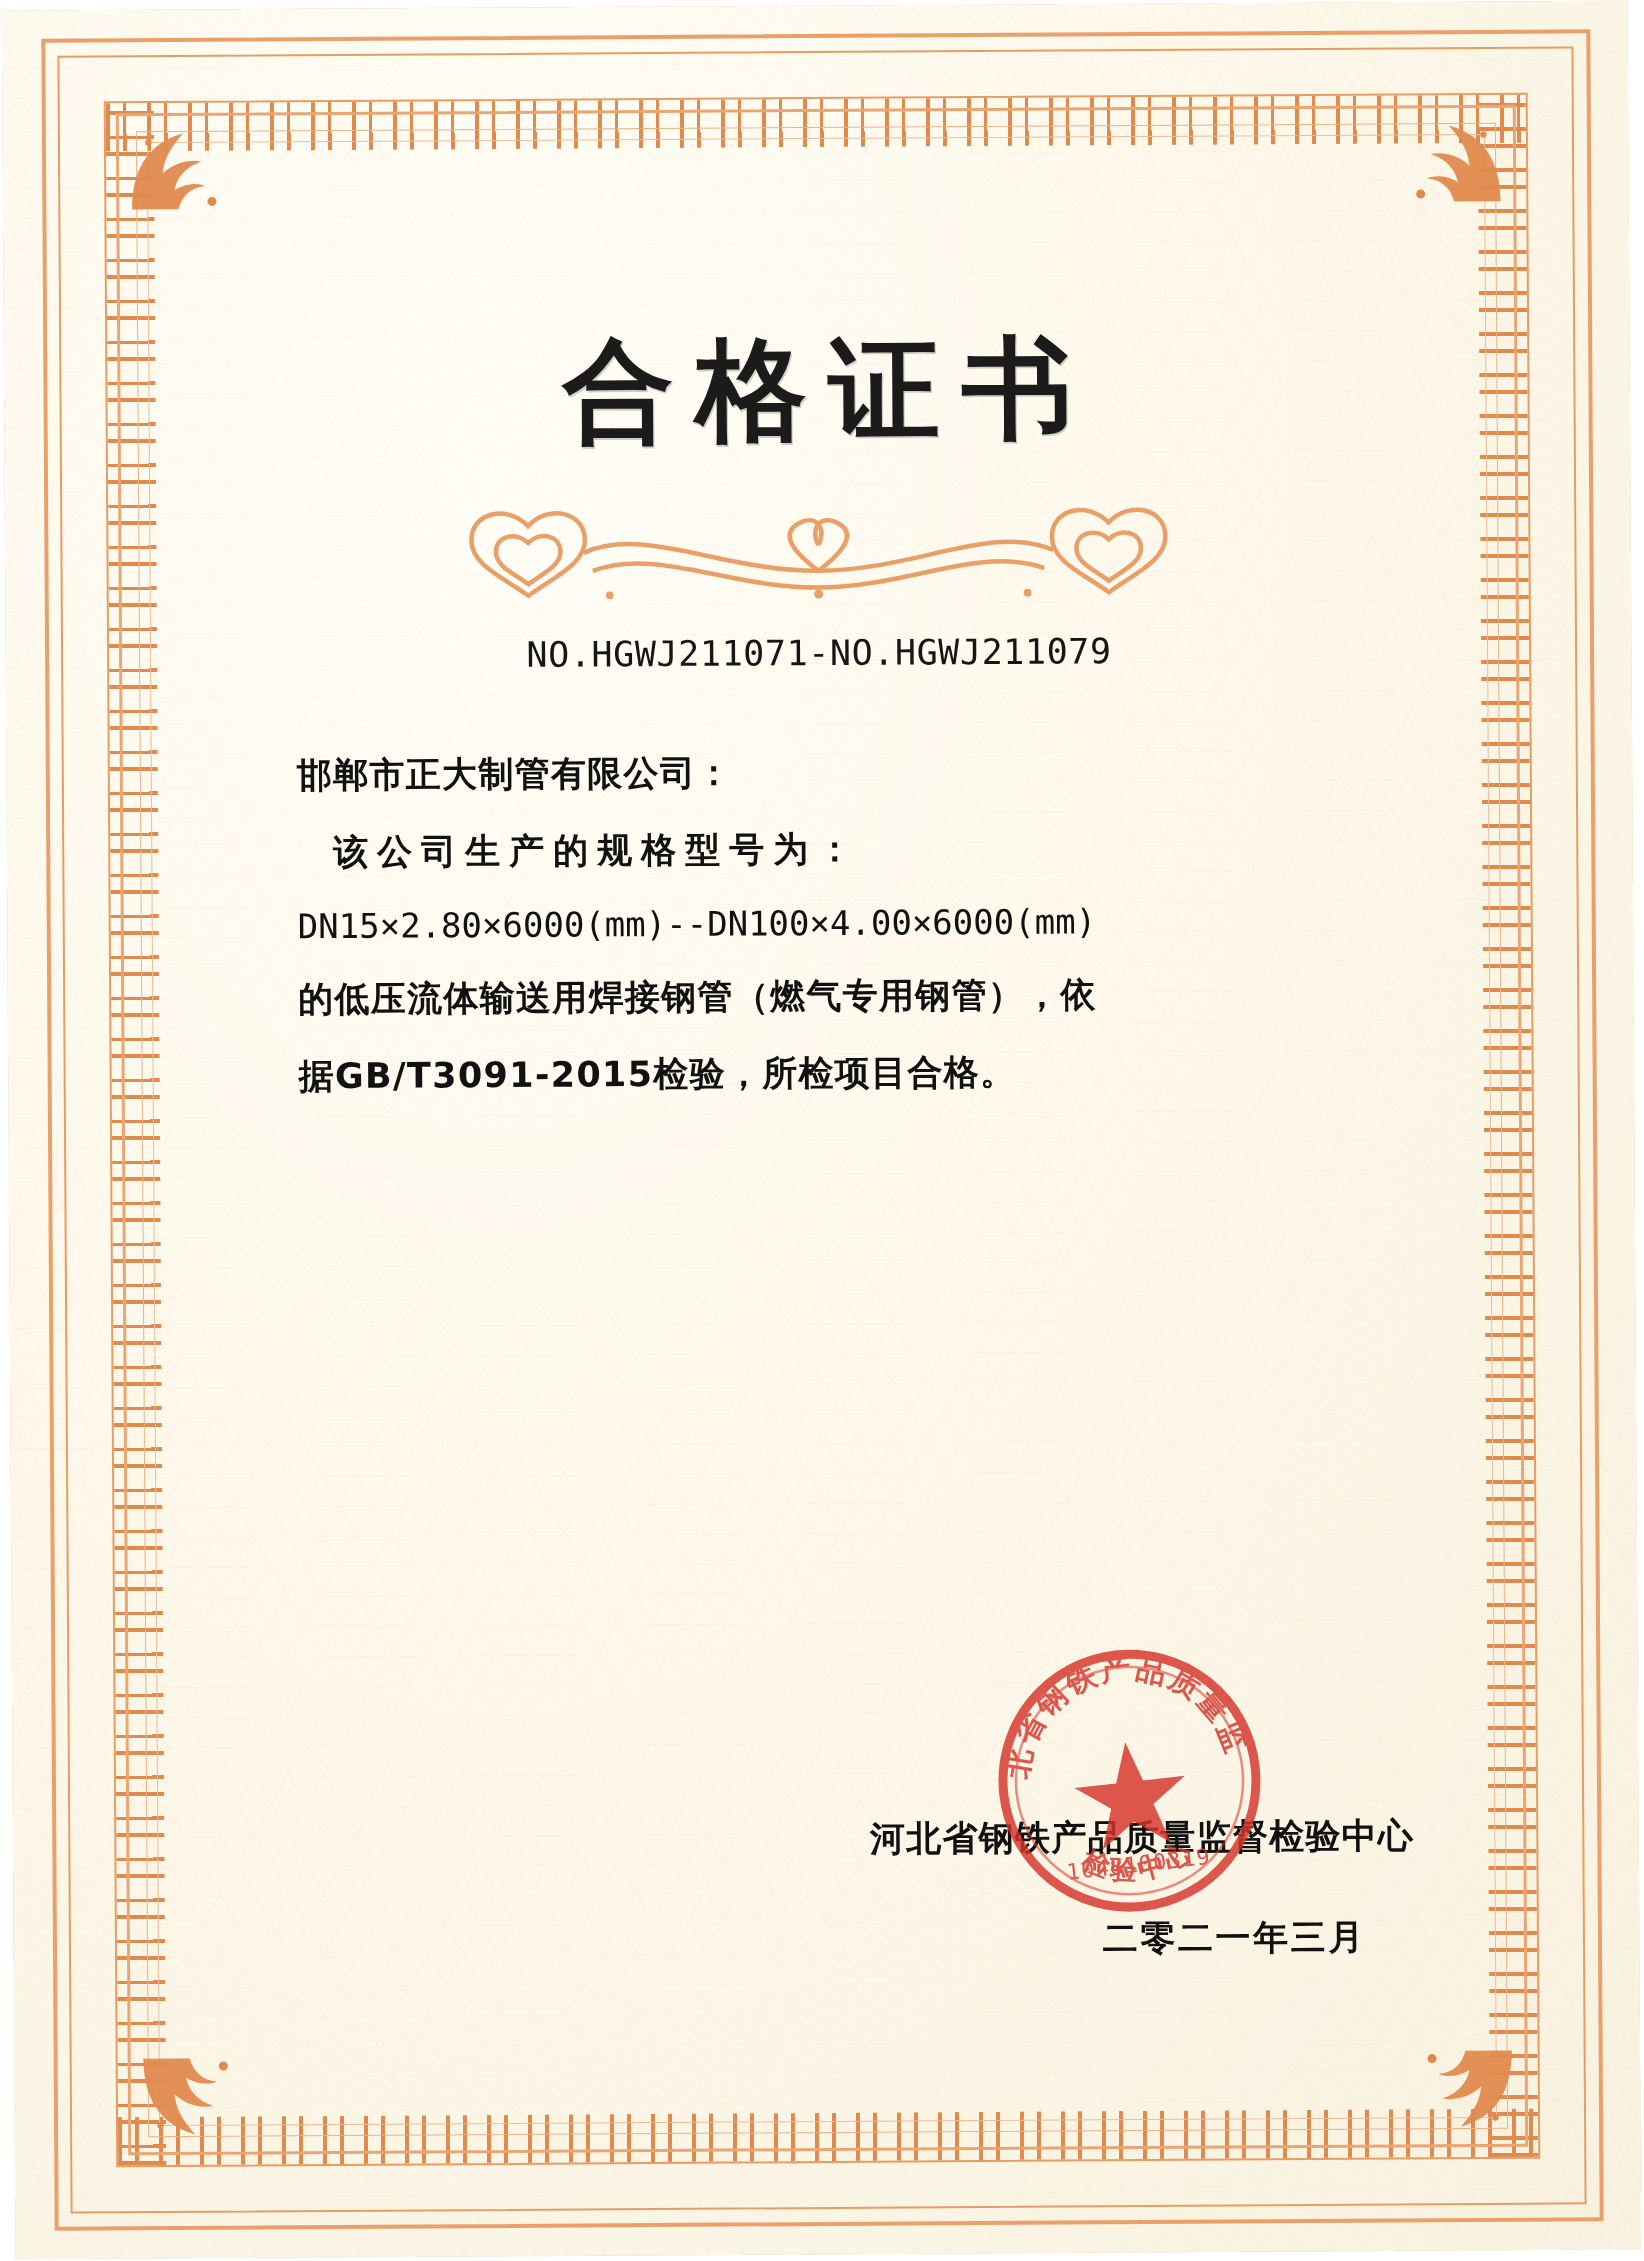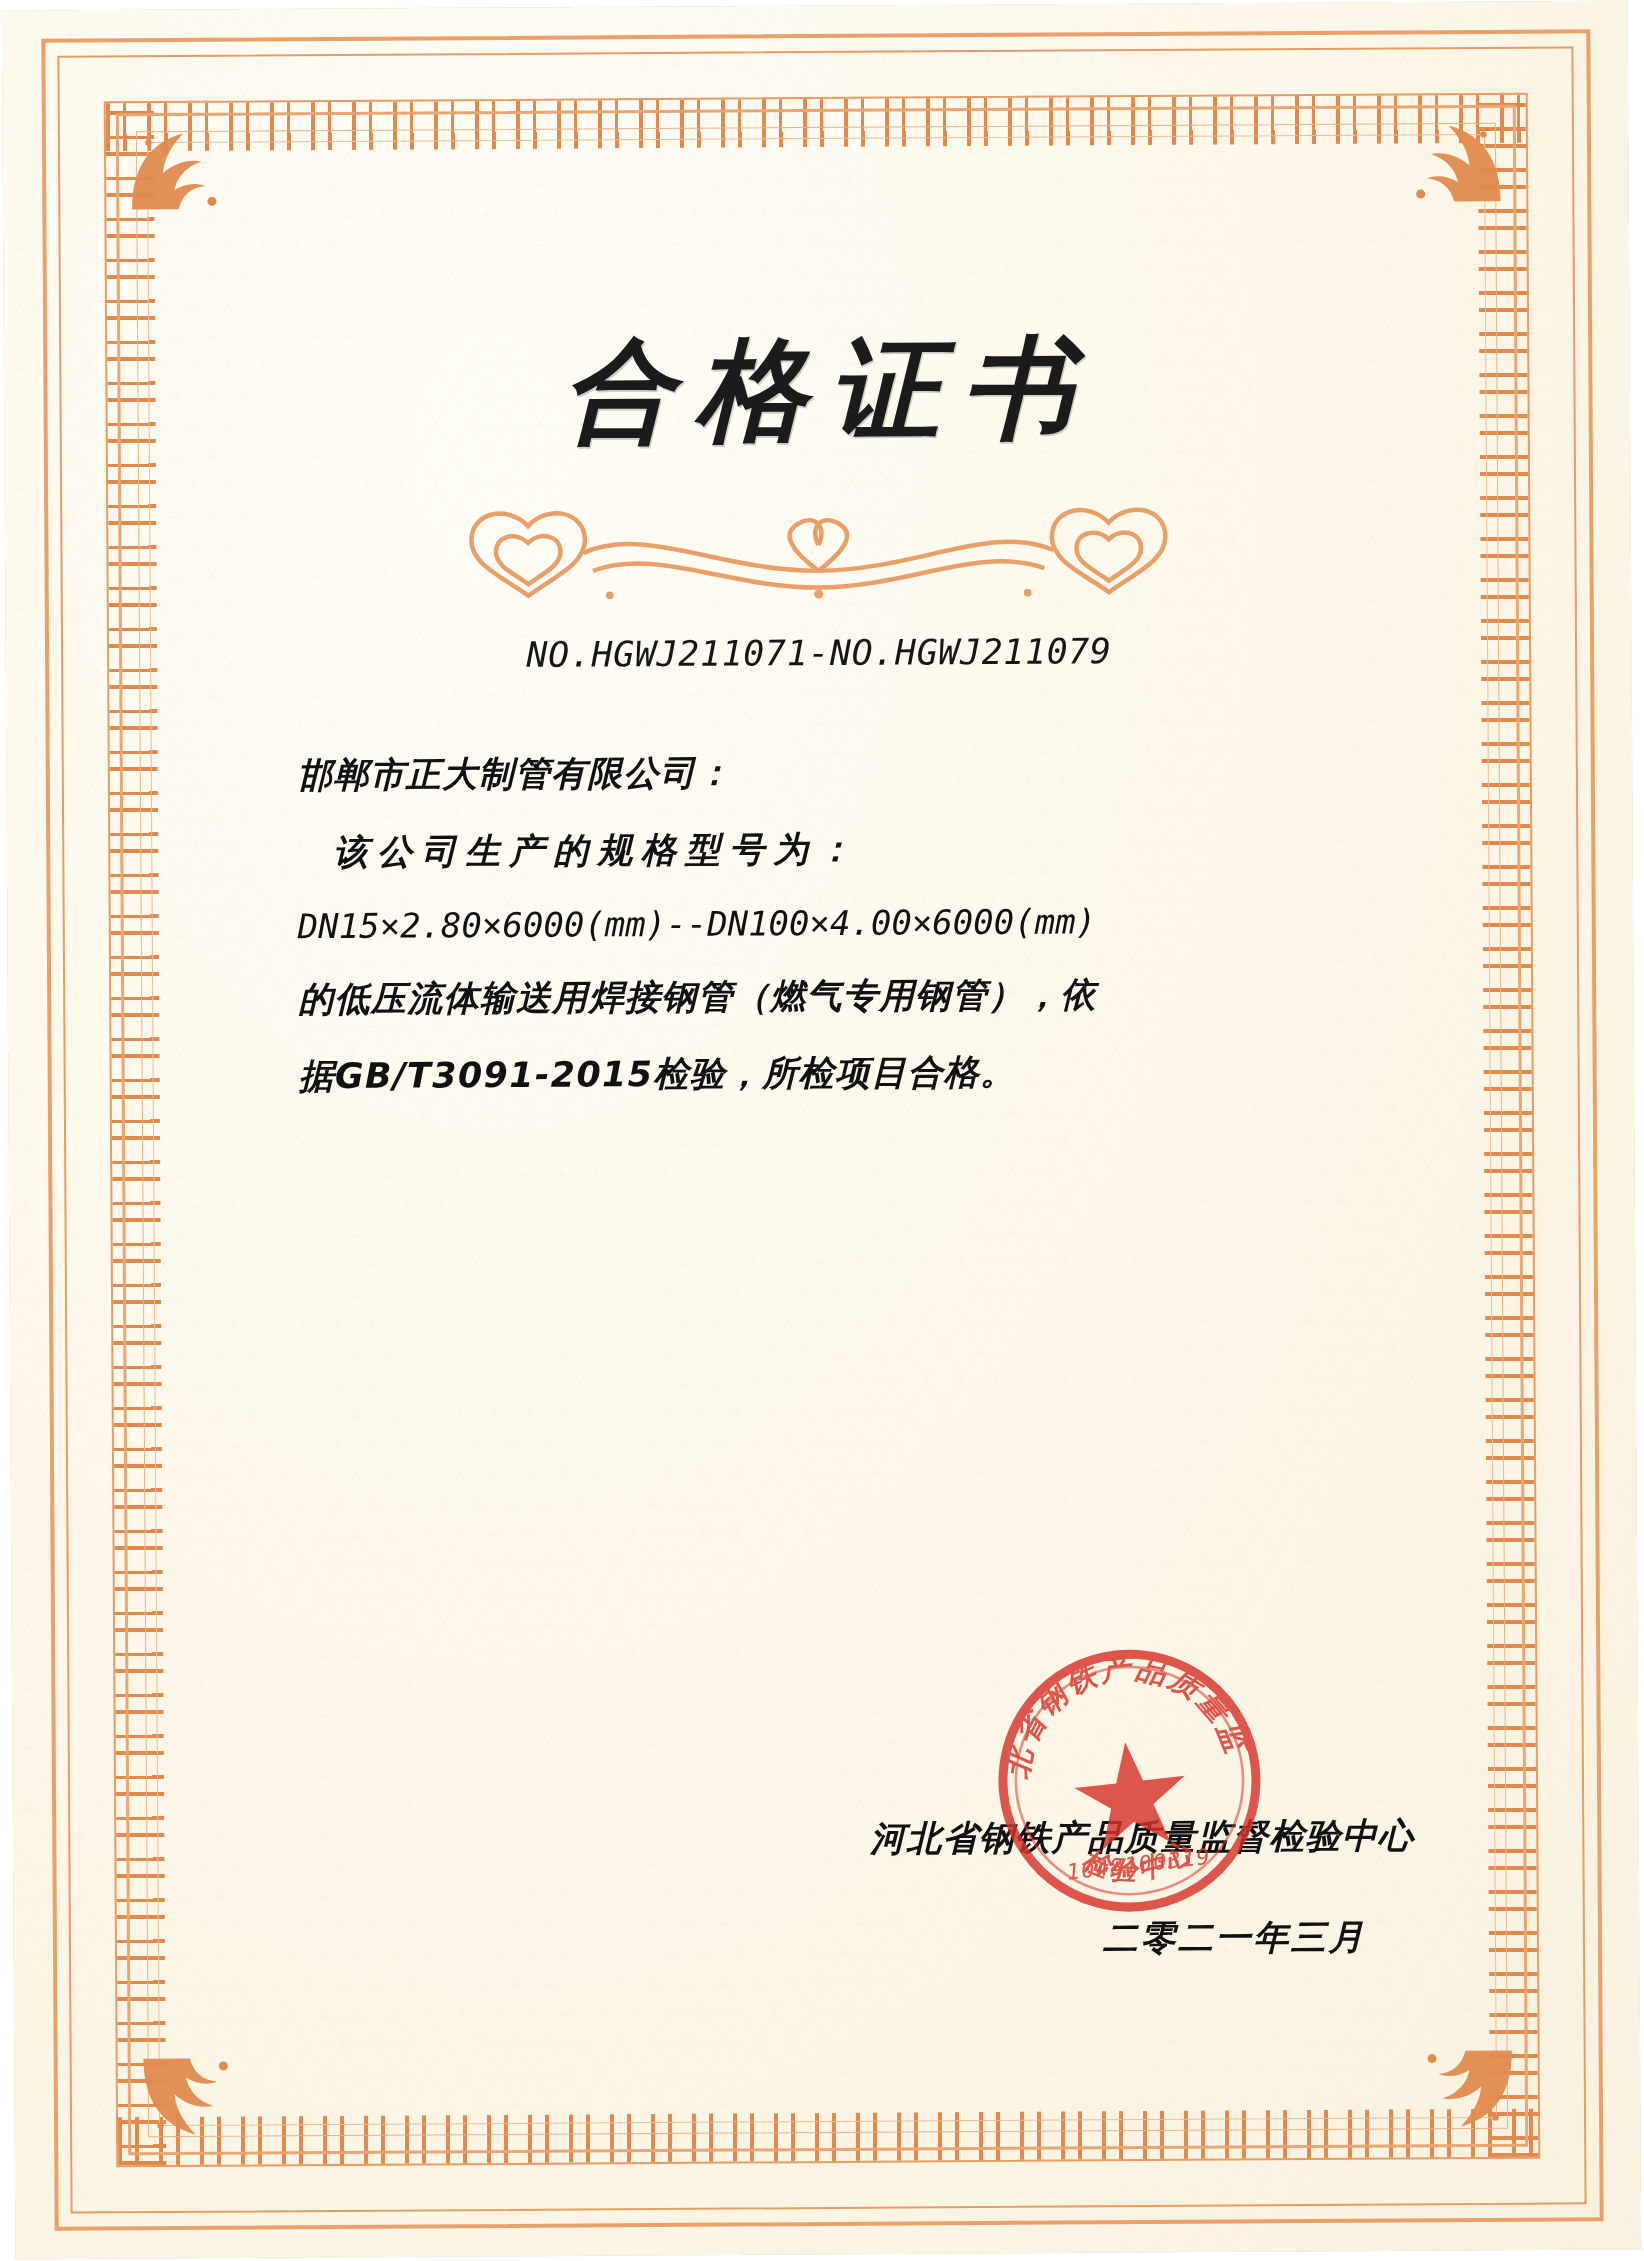--- a/index.html
+++ b/index.html
@@ -13,21 +13,20 @@
     font-family: "Liberation Serif", serif;
     overflow: hidden;
   }
 
   
   #certificate-page {
     position: relative;
     width: 1644px;
     height: 2261px;
     background: #ffffff;
-    font-style: italic;
   }
 
   
   #paper {
     position: absolute;
     left: 9px;
     top: 6.4px;
     width: 1625px;
     height: 2248px;
     background:

